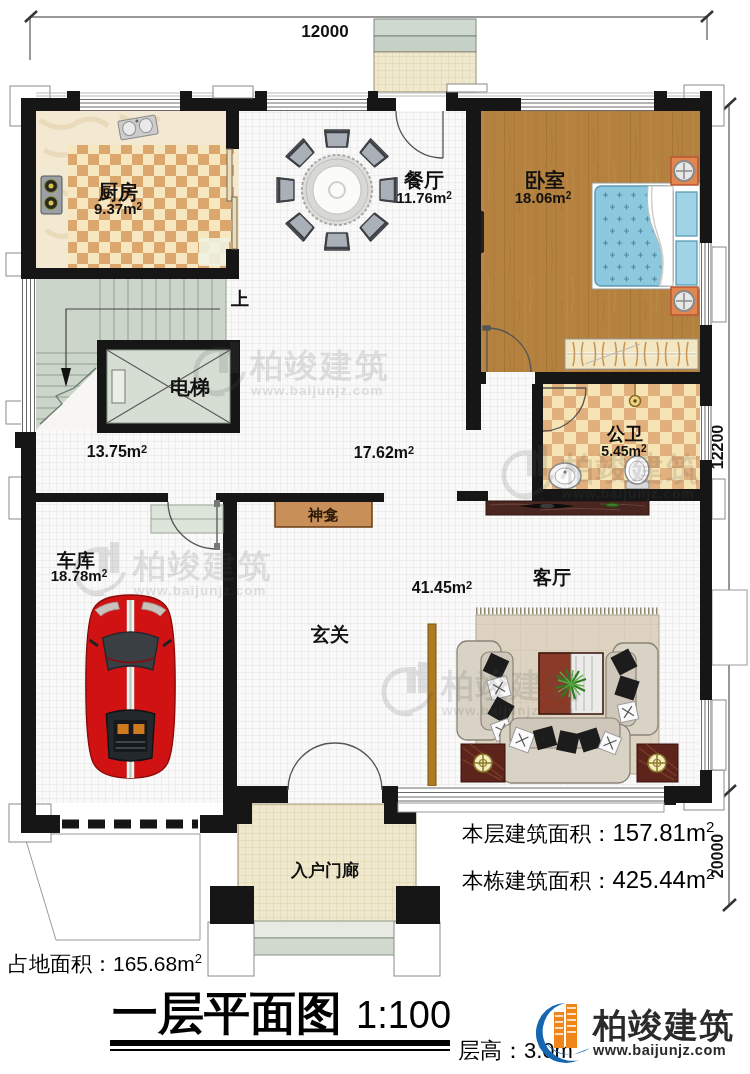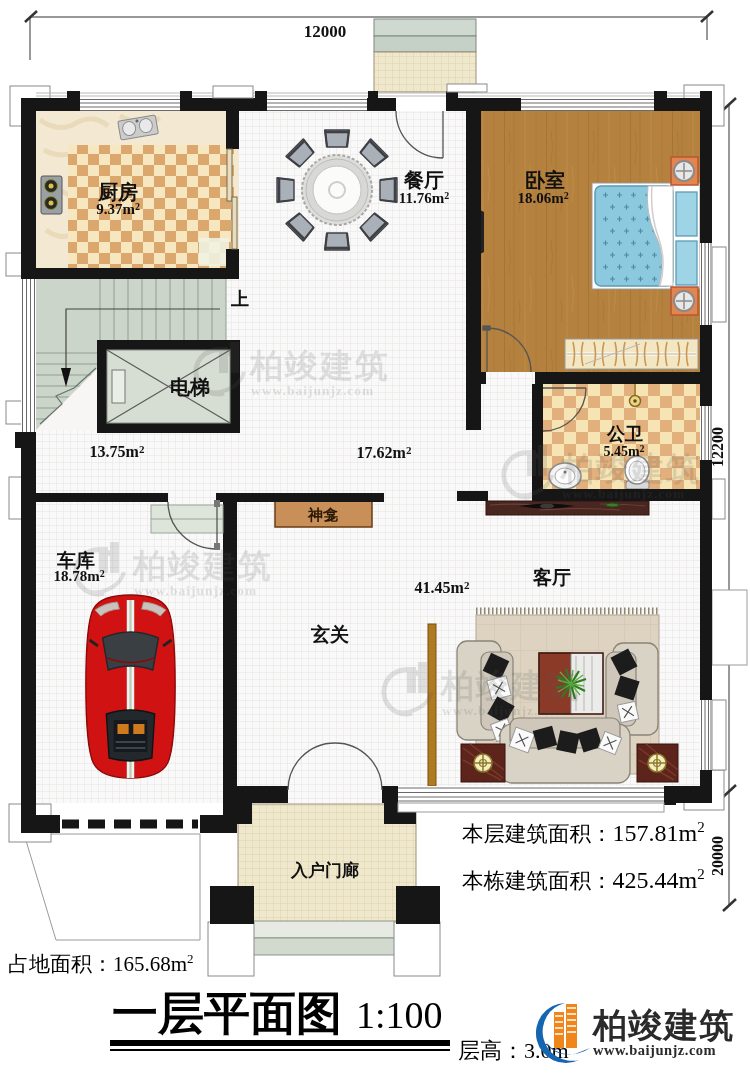--- a/index.html
+++ b/index.html
@@ -1,17 +1,17 @@
 <!DOCTYPE html>
 <html><head>
 <meta charset="utf-8">
 <style>
 html,body{margin:0;padding:0;background:#fff;}
 #page{position:relative;width:750px;height:1074px;background:#fff;overflow:hidden;
-font-family:Liberation Serif, serif;}
+font-family:Liberation Sans, sans-serif;}
 svg{display:block}
 </style>
 </head>
 <body>
 <div id="page">
 <svg width="750" height="1074" viewBox="0 0 750 1074">
 <defs>
 <pattern id="tile" width="7" height="7" patternUnits="userSpaceOnUse">
   <rect width="7" height="7" fill="#f9f9f9"></rect>
   <path d="M0,0H7M0,0V7" stroke="#e6e4e2" stroke-width="1" fill="none"></path>

